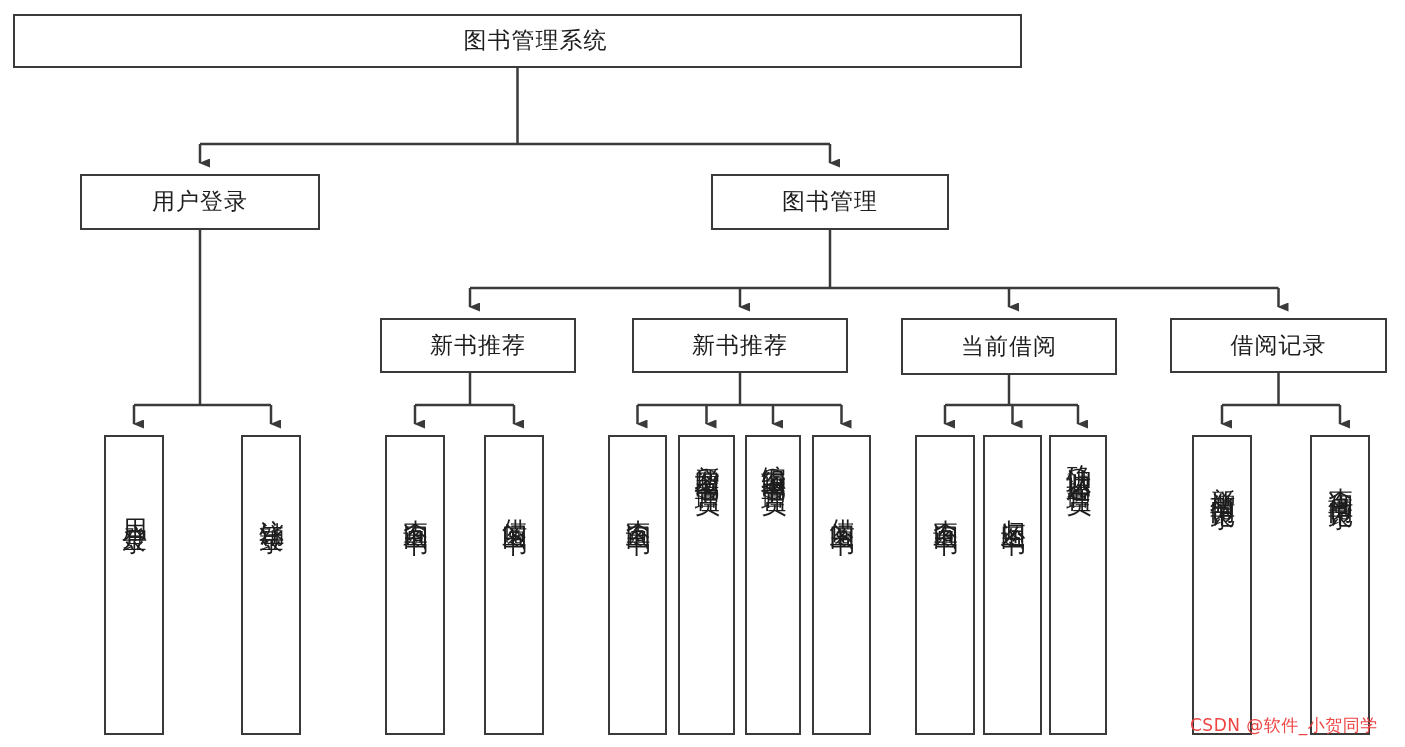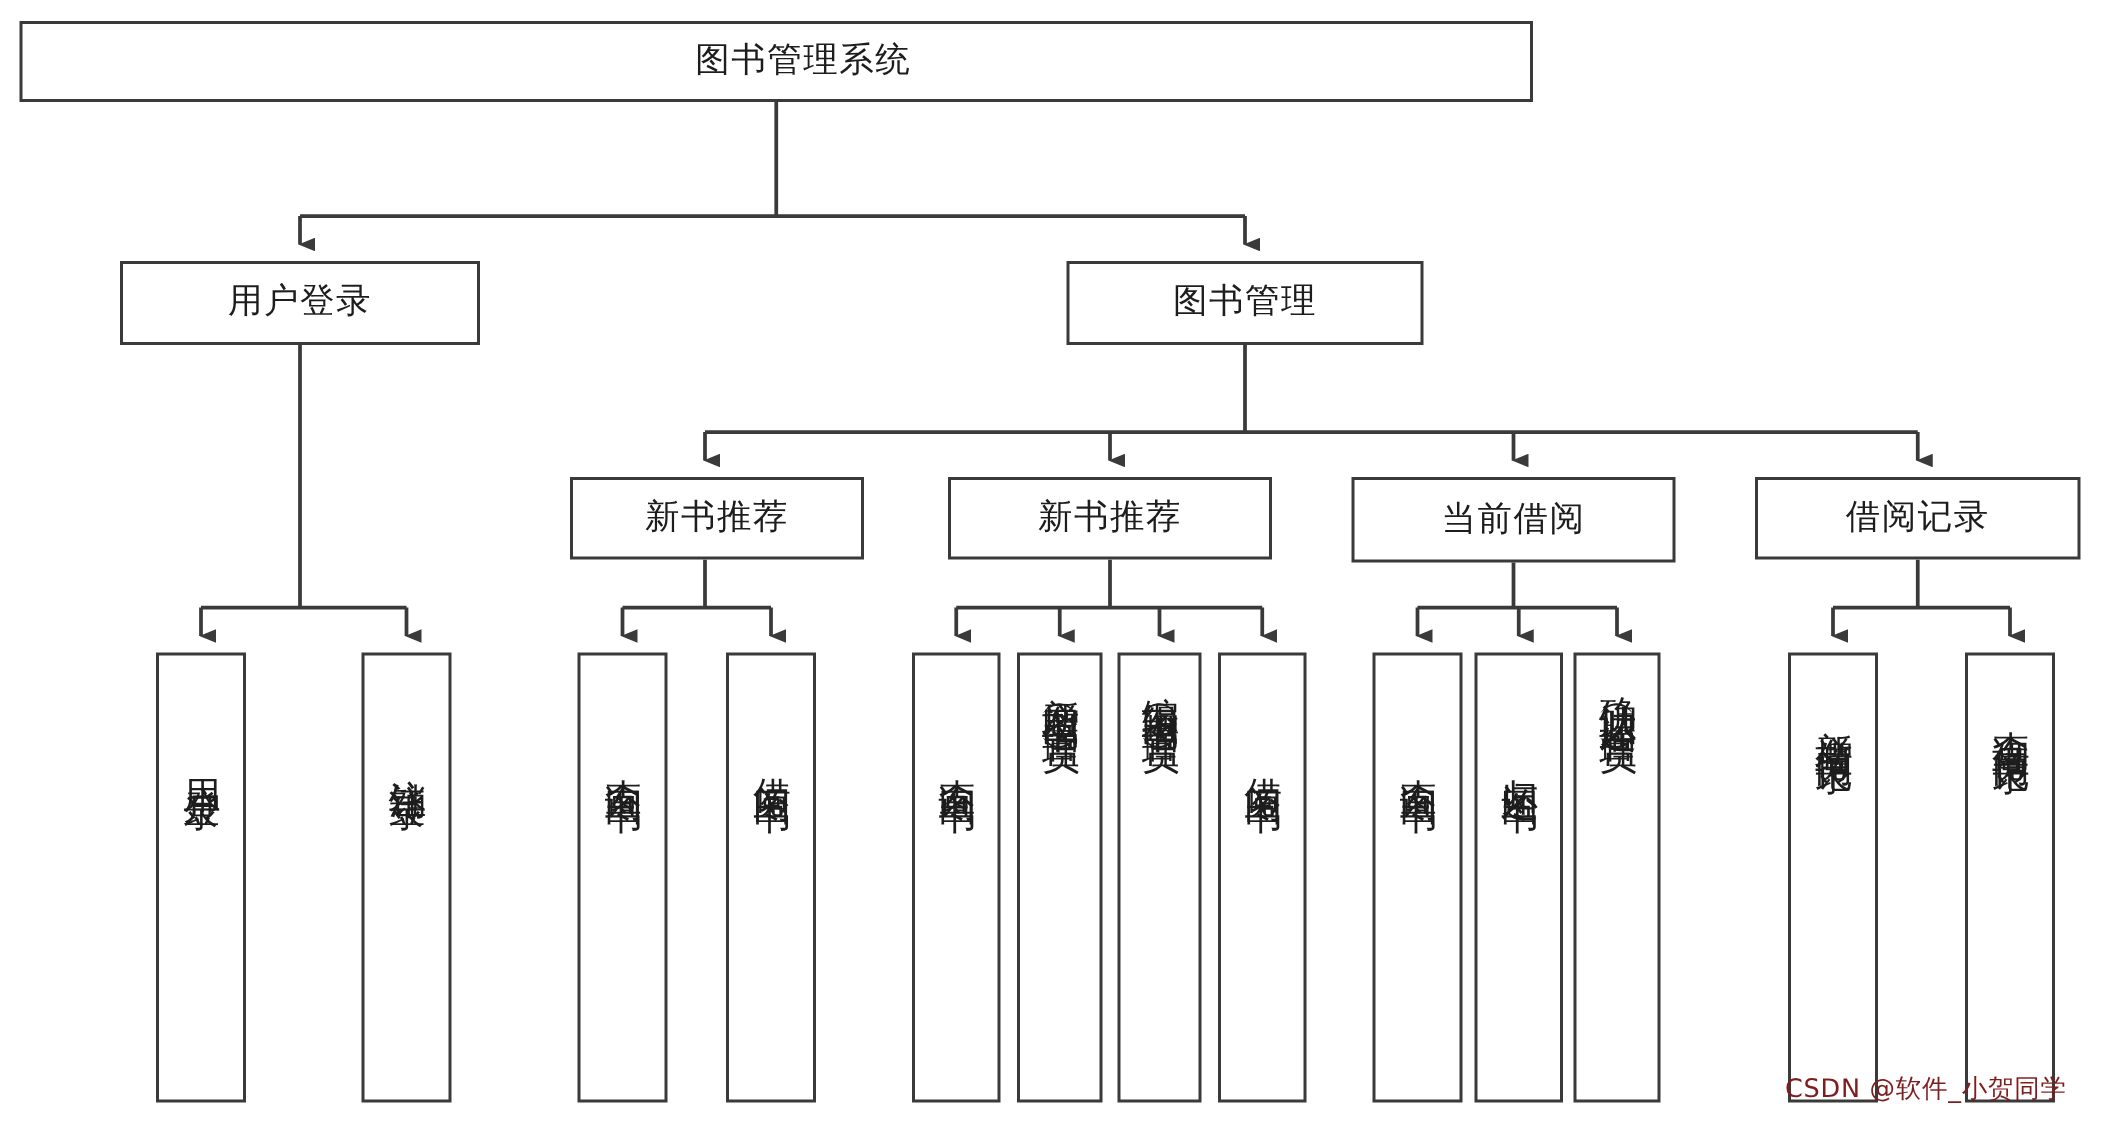--- a/index.html
+++ b/index.html
@@ -62,21 +62,21 @@
     font-size: 25px;
     letter-spacing: 4px;
     line-height: 1.05;
     white-space: nowrap;
   }
   .watermark {
     position: absolute;
     left: 1190px;
     top: 714px;
     font-size: 17px;
-    color: #7f1d1d;
+    color: #ef4444;
     letter-spacing: 0.5px;
     z-index: 5;
     white-space: nowrap;
     font-family: "DejaVu Sans", "Liberation Sans", sans-serif;
   }
 </style>
 </head>
 <body>
 
 <div id="canvas">

